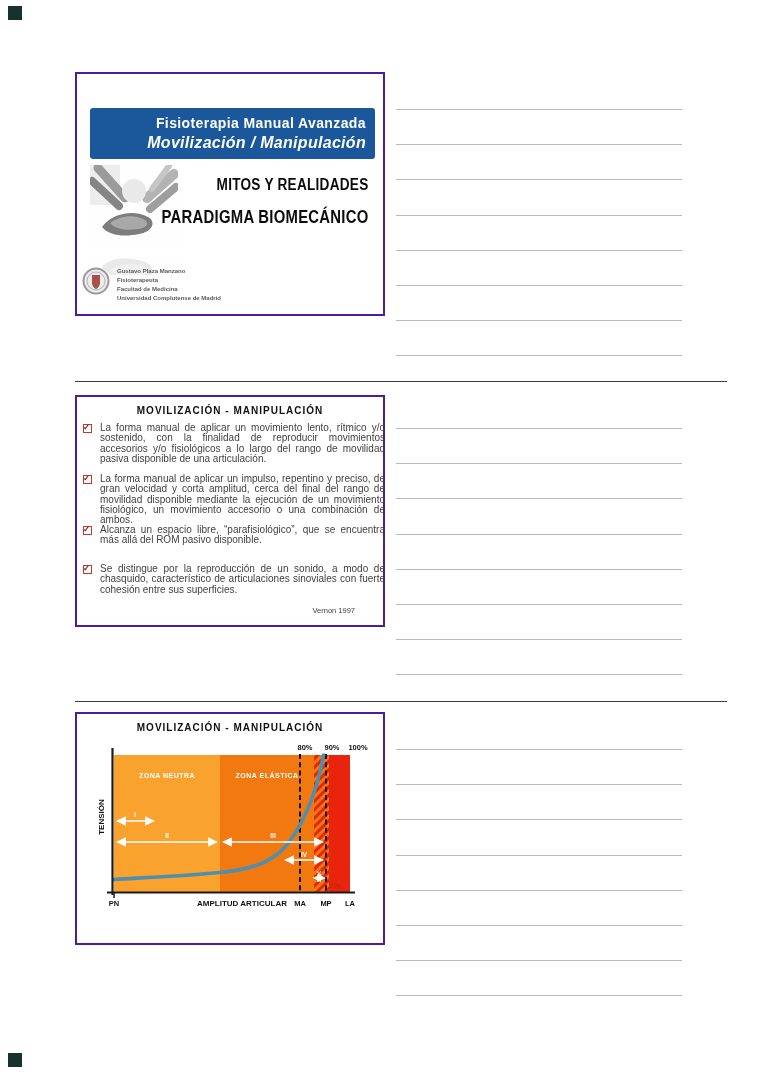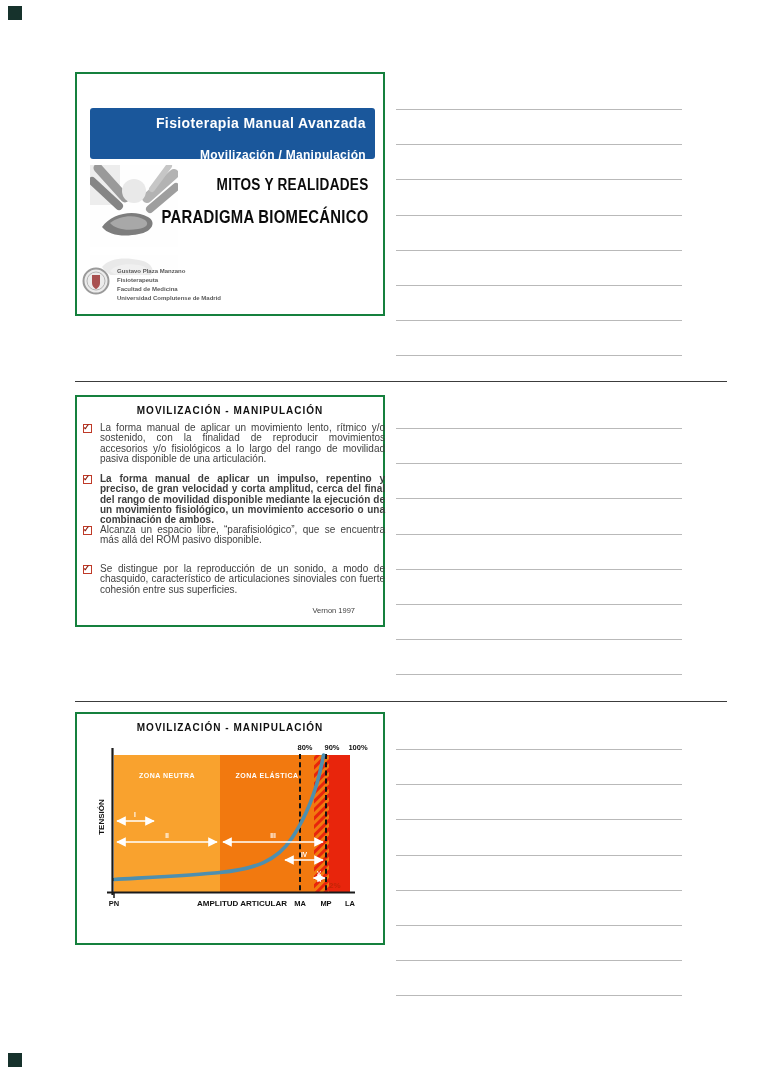--- a/index.html
+++ b/index.html
@@ -4,51 +4,51 @@
 <style>
   html,body{margin:0;padding:0;background:#fff;}
   .page{position:relative;width:768px;height:1087px;background:#ffffff;overflow:hidden;
         font-family:"Liberation Sans",sans-serif;}
 
   
   .corner{position:absolute;left:8px;width:14px;height:14px;background:#16322c;}
   .corner.top{top:6px;} .corner.bottom{top:1053px;}
 
   
-  .slide{position:absolute;left:75px;width:310px;background:#fff;border:2px solid #15803d;box-sizing:border-box;}
+  .slide{position:absolute;left:75px;width:310px;background:#fff;border:2px solid #4c1d95;box-sizing:border-box;}
   .slide1{top:72px;height:244px;}
   .slide2{top:395px;height:232px;}
   .slide3{top:712px;height:233px;}
 
   
   .divider{position:absolute;left:75px;width:652px;height:1px;background:#3c3c3c;}
   .d1{top:381px;} .d2{top:701px;}
   .notes{position:absolute;left:396px;width:286px;height:248px;
          background:repeating-linear-gradient(to bottom,#b9b9b9 0 1px,transparent 1px 35.2px);}
   .n1{top:109px;} .n2{top:428px;} .n3{top:749px;}
 
   
   .s1-header{position:absolute;left:13px;top:34px;width:285px;height:51px;background:#1a579b;
              border-radius:3px;box-sizing:border-box;text-align:right;padding:6px 9px 0 0;color:#fff;}
   .s1-header .t1{font-size:14px;font-weight:bold;letter-spacing:.4px;line-height:18px;}
-  .s1-header .t2{font-size:12px;font-weight:bold;letter-spacing:.3px;margin-top:16px;}
+  .s1-header .t2{font-size:16px;font-weight:bold;letter-spacing:.3px;margin-top:2px;font-style:italic;}
   .s1-photo{position:absolute;left:13px;top:91px;width:88px;height:110px;}
   .s1-titles{position:absolute;right:14px;top:102px;text-align:right;color:#0b0b0b;
              transform:scaleX(.85);transform-origin:100% 0;}
   .s1-titles .l1{font-size:16px;font-weight:800;letter-spacing:.3px;margin-bottom:13px;}
   .s1-titles .l2{font-size:17.5px;font-weight:800;letter-spacing:.3px;}
   .s1-logo{position:absolute;left:5px;top:190px;width:30px;height:38px;}
   .s1-author{position:absolute;left:40px;top:193px;font-size:6px;line-height:9px;color:#5a5a5a;font-weight:bold;}
 
   
   .s-title{position:absolute;left:0;right:0;text-align:center;font-size:10px;font-weight:bold;
            letter-spacing:1px;color:#101010;}
   .s2-title{top:8px;} .s3-title{top:8px;}
   .bullet{position:absolute;left:6px;right:8px;}
-  .b1{top:26px;} .b2{top:77px;font-weight:bold;} .b3{top:128px;} .b4{top:167px;}
+  .b1{top:26px;} .b2{top:77px;} .b3{top:128px;} .b4{top:167px;}
   .chk{position:absolute;left:0;top:1px;width:6.5px;height:6.5px;border:1.2px solid #bf3a28;background:#fff;}
   .chk:after{content:"✓";position:absolute;left:-1px;top:-3.5px;font-size:8.5px;color:#8c1d0e;font-weight:bold;}
   .btext{margin-left:17px;width:285px;font-size:10px;line-height:10.35px;color:#3f3f3f;
          text-align:justify;}
   .citation{position:absolute;right:28px;top:209px;font-size:7.5px;color:#3f3f3f;}
 
   
   .chart{position:absolute;left:0;top:0;width:310px;height:233px;}
   svg text{font-family:"Liberation Sans",sans-serif;}
 </style>

